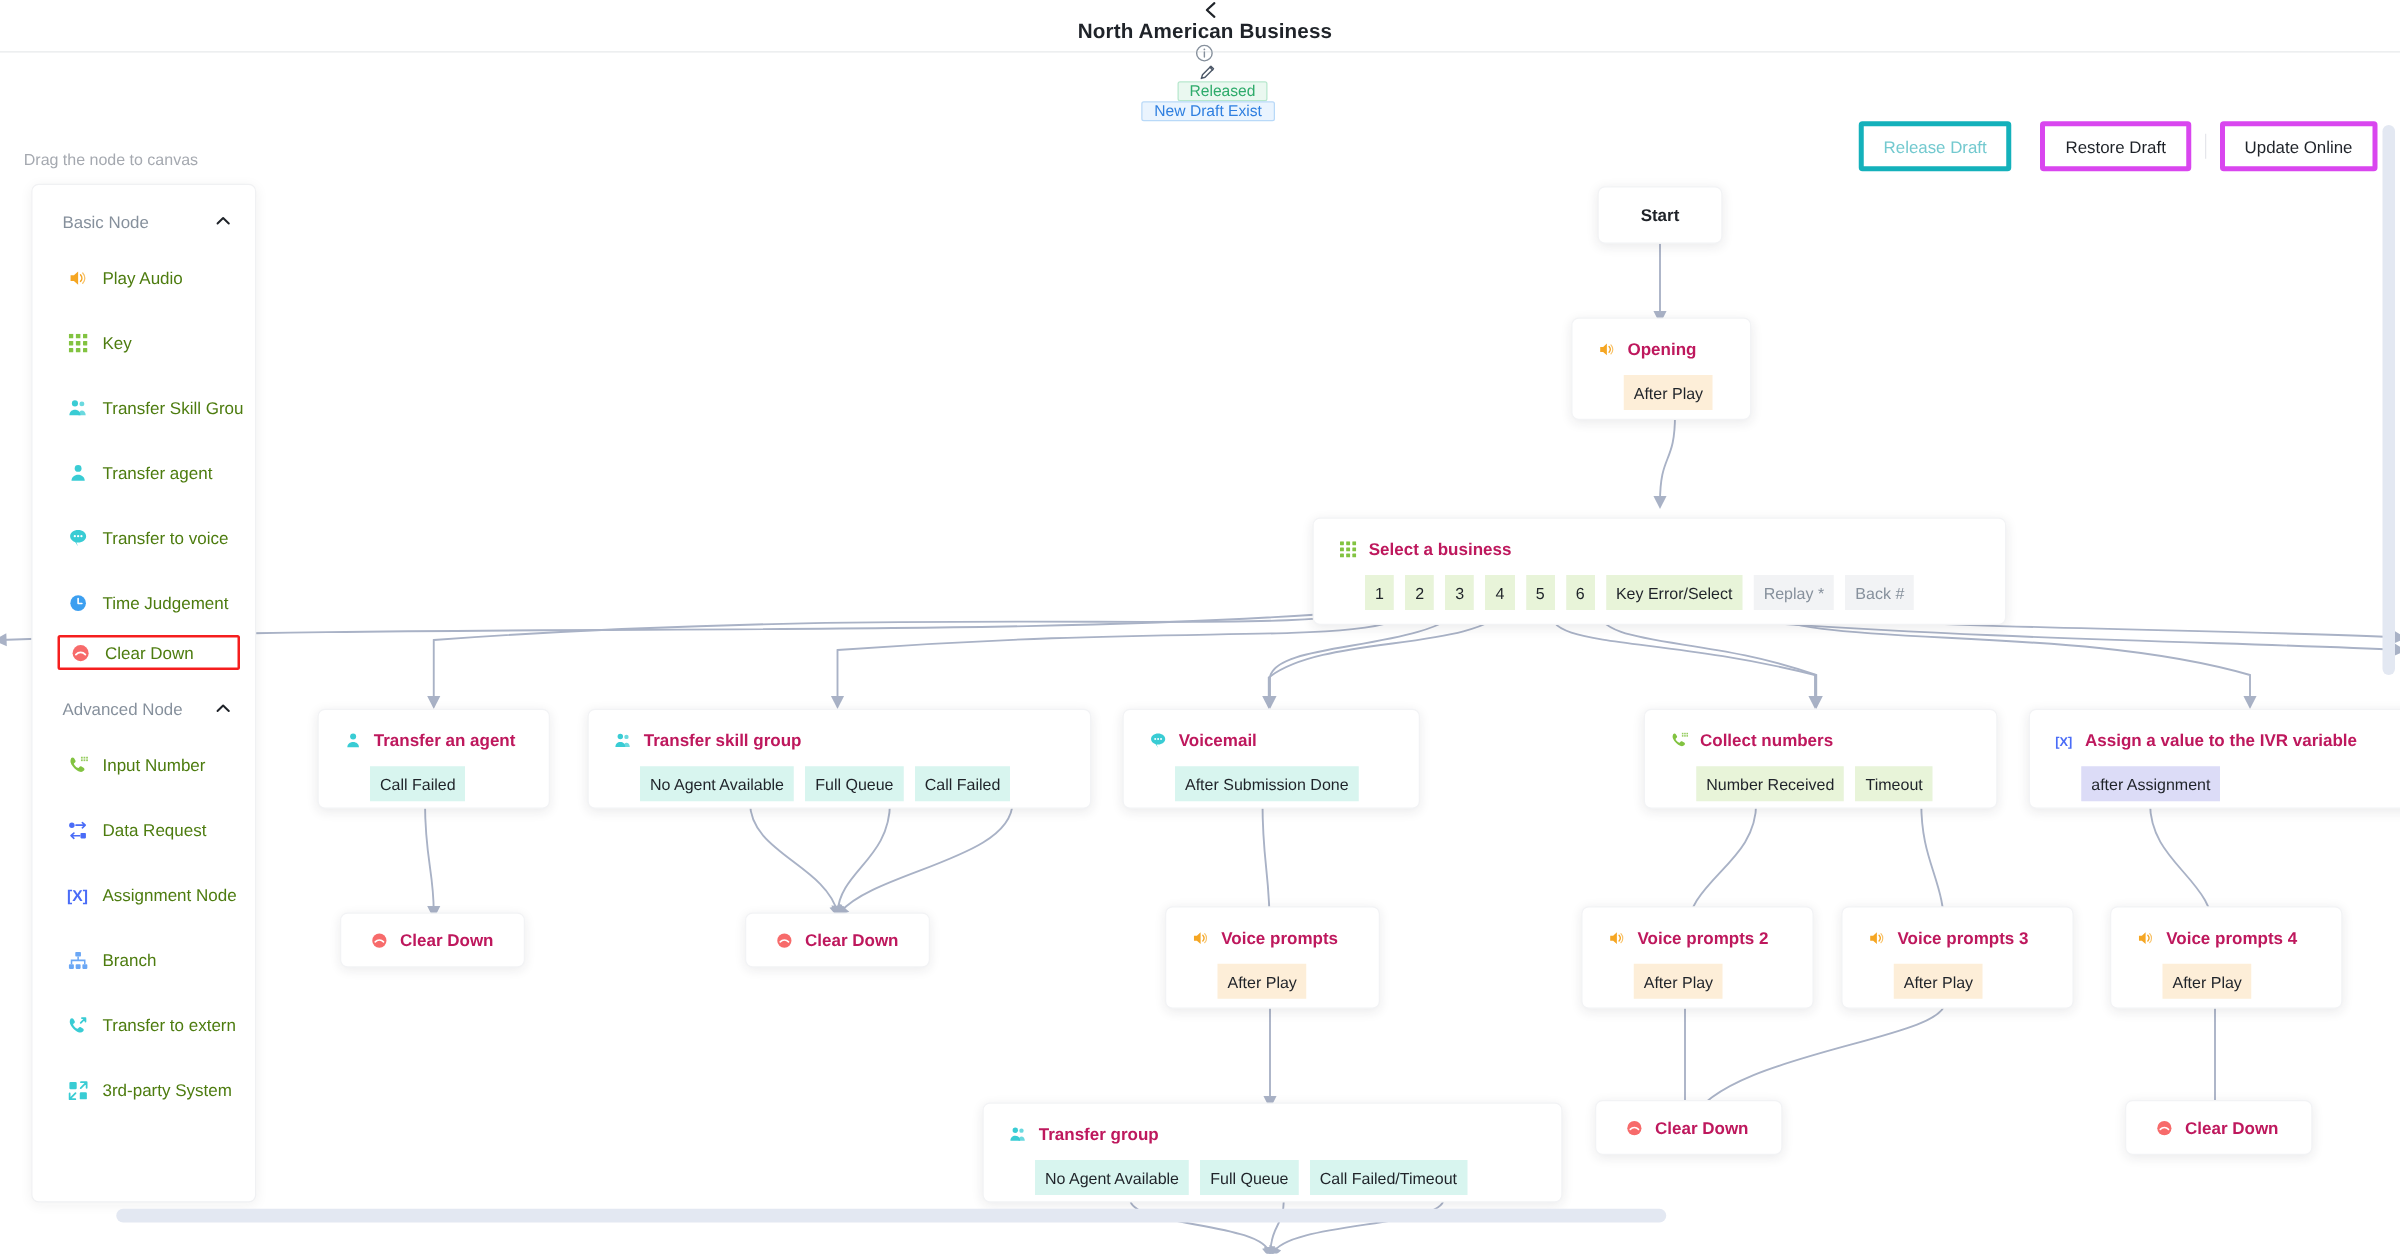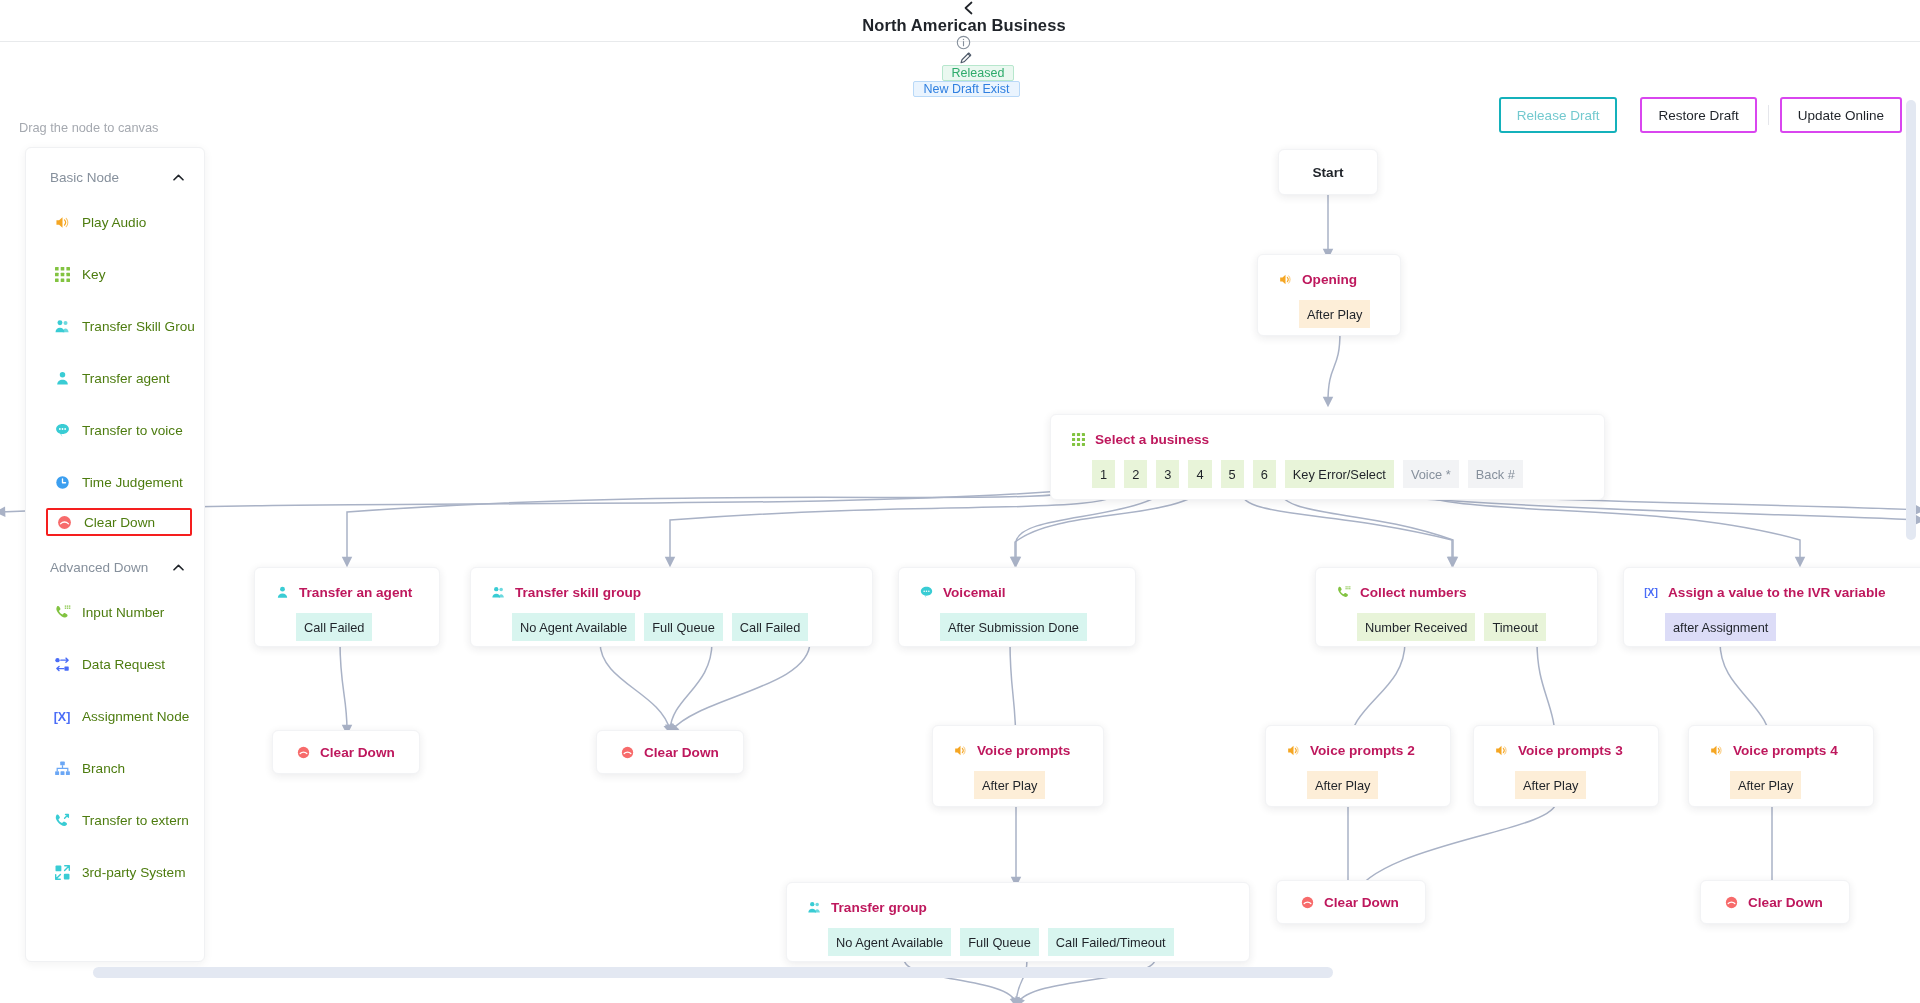--- a/index.html
+++ b/index.html
@@ -53,21 +53,21 @@
     background: #eaf4fe; color: #2f7fe0; border-color: #b9d9f8;
   }
   .header-actions {
     margin-left: auto; margin-right: 18px;
     display: flex; align-items: center;
   }
   .btn {
     height: 31px; padding: 16px 16px;
     display: flex; align-items: center; justify-content: center;
     font-size: 13.5px; border-radius: 3px;
-    background: #ffffff; border: 2px solid #d946ef; color: #1f2329;
+    background: #ffffff; border: 4px solid #d946ef; color: #1f2329;
     cursor: pointer; white-space: nowrap;
   }
   .btn-primary-outline {
     border-color: #14b1bb; color: #73c9cf;
   }
   .btn + .btn { margin-left: 23px; }
   .hdr-divider {
     width: 1px; height: 20px; background: #e5e6eb; margin: 0 11px;
   }
 
@@ -356,21 +356,21 @@
       <span class="ni-icon">
         <svg width="17" height="17" viewBox="0 0 18 18">
             <circle cx="9" cy="9" r="6.8" fill="#f76b6b"></circle>
             <path d="M5 10.2c2.3-2.4 5.7-2.4 8 0" stroke="#fff" stroke-width="1.5" fill="none" stroke-linecap="round"></path>
           </svg>
       </span>
       <span>Clear Down</span>
     </div>
 
     <div class="group-head" style="margin-top:12px">
-      <span>Advanced Down</span>
+      <span>Advanced Node</span>
       <span class="chev">
         <svg width="11" height="7" viewBox="0 0 11 7" fill="none" stroke="currentColor" stroke-width="1.6" stroke-linecap="round" stroke-linejoin="round">
             <polyline points="1,5.8 5.5,1.4 10,5.8"></polyline>
           </svg>
       </span>
     </div>
 
     <div class="node-item">
       <span class="ni-icon">
         <svg width="17" height="17" viewBox="0 0 18 18">
@@ -483,21 +483,21 @@
       <span>Select a business</span>
     </div>
     <div class="ports">
       <div class="port port-green">1</div>
       <div class="port port-green">2</div>
       <div class="port port-green">3</div>
       <div class="port port-green">4</div>
       <div class="port port-green">5</div>
       <div class="port port-green">6</div>
       <div class="port port-green">Key Error/Select</div>
-      <div class="port port-gray">Voice *</div>
+      <div class="port port-gray">Replay *</div>
       <div class="port port-gray">Back #</div>
     </div>
   </div>
 
   <div class="fnode np" style="left:254px;top:525px;width:186px;height:80px;">
     <div class="fnode-title">
       <span class="t-icon">
         <svg width="15" height="15" viewBox="0 0 18 18" fill="#39ccd4">
             <circle cx="9" cy="5" r="2.9"></circle>
             <path d="M3.4 15.4c0-3.1 2.5-5.1 5.6-5.1s5.6 2 5.6 5.1z"></path>

